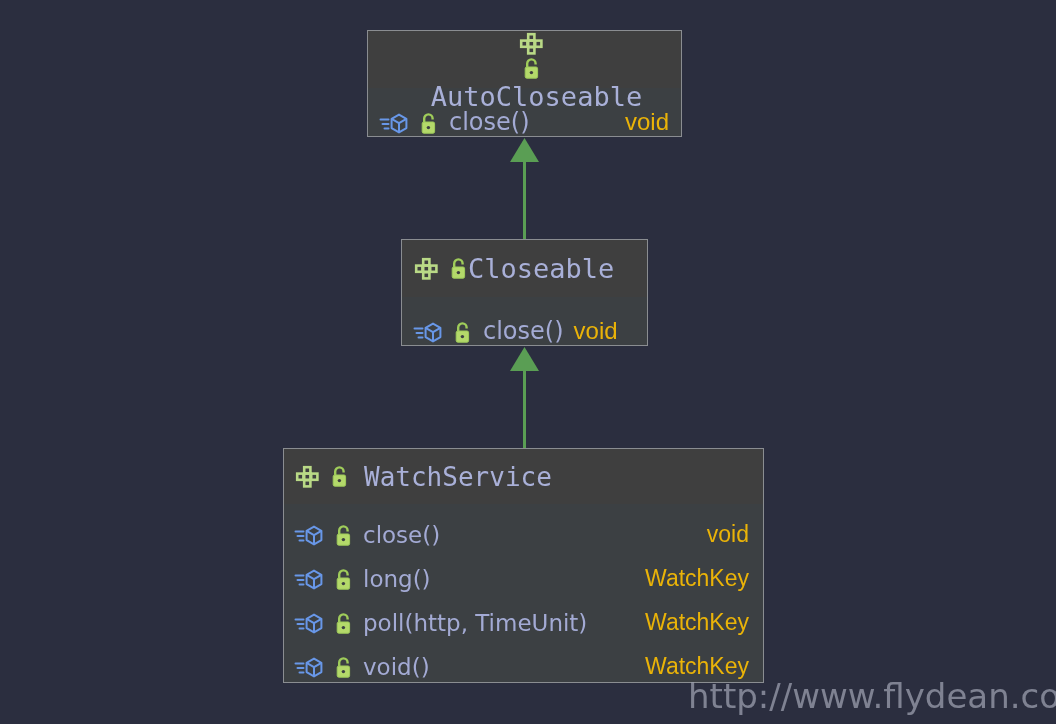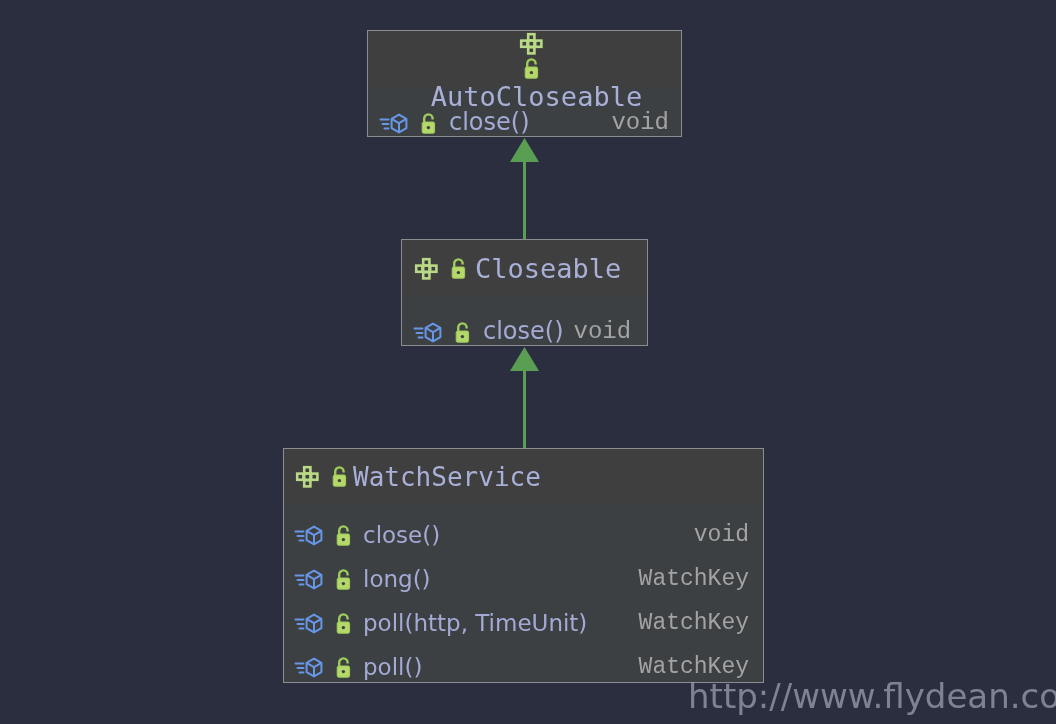--- a/index.html
+++ b/index.html
@@ -49,22 +49,22 @@
     font-family: "DejaVu Sans Mono", monospace;
     color: #a9b0d8;
     white-space: nowrap;
   }
   .member-name {
     font-family: "DejaVu Sans", sans-serif;
     color: #a3aad4;
     white-space: nowrap;
   }
   .member-type {
-    font-family: Liberation Mono, monospace;
-    color: #a3a3a3;
+    font-family: Liberation Sans, sans-serif;
+    color: #eab308;
     white-space: nowrap;
   }
   .spacer { flex: 1 1 auto; }
 
   
   .icon {
     display: inline-block;
     flex: 0 0 auto;
     line-height: 0;
   }
@@ -95,22 +95,22 @@
   #box-closeable .uml-header { height: 57px; padding-left: 11px; padding-right: 12px; }
   #box-closeable .uml-body   { height: 48px; }
   #box-closeable .uml-row    { height: 48px; padding-left: 11px; padding-right: 12px; }
 
   #box-watchservice { left: 283px; top: 448px; width: 481px; height: 235px; }
   #box-watchservice .uml-header { height: 55px; padding-left: 10px; padding-right: 14px; }
   #box-watchservice .uml-body   { height: 178px; }
   #box-watchservice .uml-row    { height: 44px; padding-left: 10px; padding-right: 14px; }
 
   #box-autocloseable .class-name { font-size: 27px; margin-left: 12px; }
-  #box-closeable     .class-name { font-size: 27px; margin-left: 7px; }
-  #box-watchservice  .class-name { font-size: 26px; margin-left: 4px; }
+  #box-closeable     .class-name { font-size: 27px; margin-left: 0; }
+  #box-watchservice  .class-name { font-size: 26px; margin-left: 15px; }
 
   #box-autocloseable .member-name,
   #box-autocloseable .member-type { font-size: 24px; }
   #box-autocloseable .member-name { margin-left: 11px; }
 
   #box-closeable .member-name,
   #box-closeable .member-type { font-size: 24px; }
   #box-closeable .member-name { margin-left: 11px; margin-right: 10px; }
 
   #box-watchservice .member-name,
@@ -368,21 +368,21 @@
           </svg>
         </span>
         <span class="lock-gap"></span>
         <span class="icon">
           <svg width="20" height="24" viewBox="0 0 20 24">
             <path d="M6.2 10 V6.6 A4.2 4.2 0 0 1 14.6 6.6 V7.6" fill="none" stroke="#9fcc5a" stroke-width="2.4"></path>
             <rect x="4.2" y="10" width="12.4" height="11.2" rx="1.6" fill="#b4d96a" stroke="#9fcc5a" stroke-width="1"></rect>
             <circle cx="10.4" cy="15.6" r="1.7" fill="#3c4043"></circle>
           </svg>
         </span>
-        <span class="member-name">poll()</span>
+        <span class="member-name">void()</span>
         <span class="spacer"></span>
         <span class="member-type">WatchKey</span>
       </div>
 
     </div>
   </div>
 
   <div class="watermark">http://www.flydean.com</div>
 
 </div>

